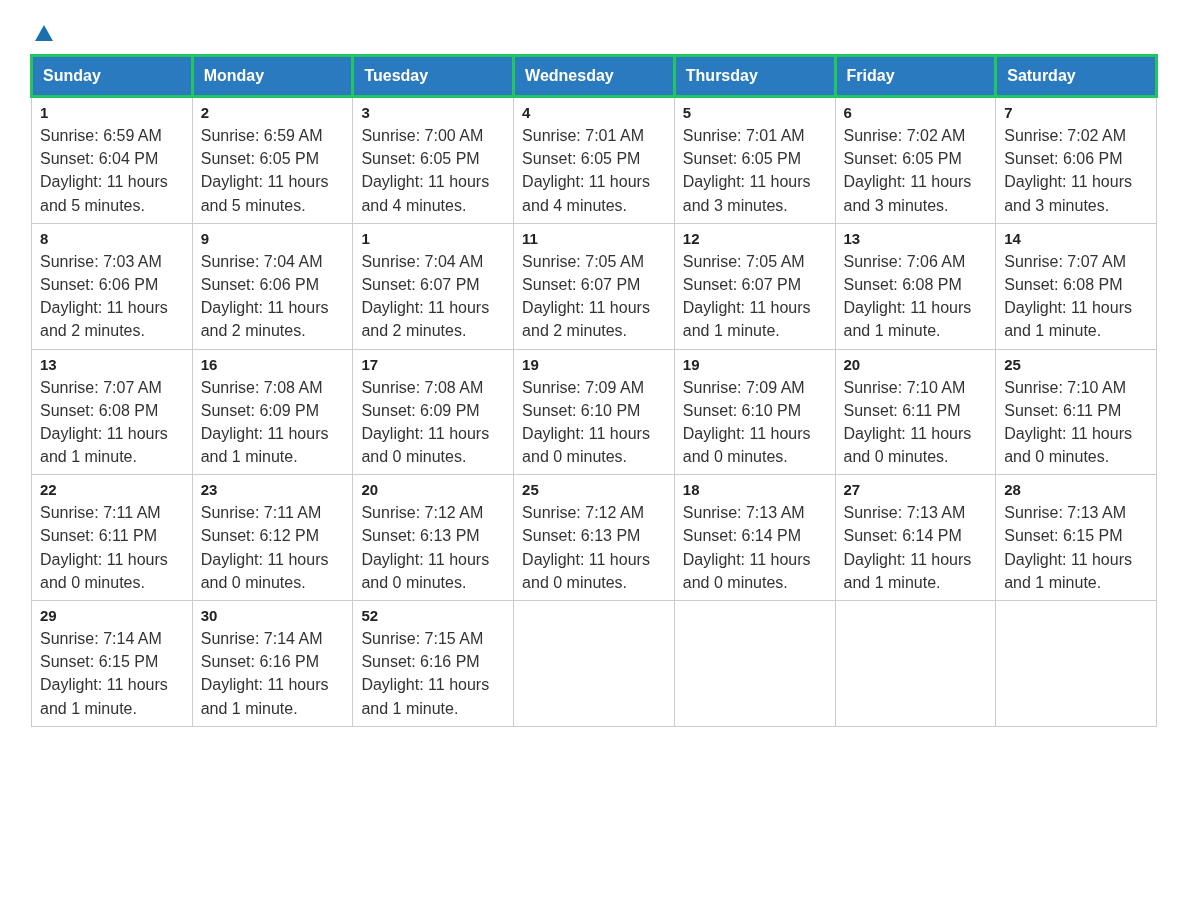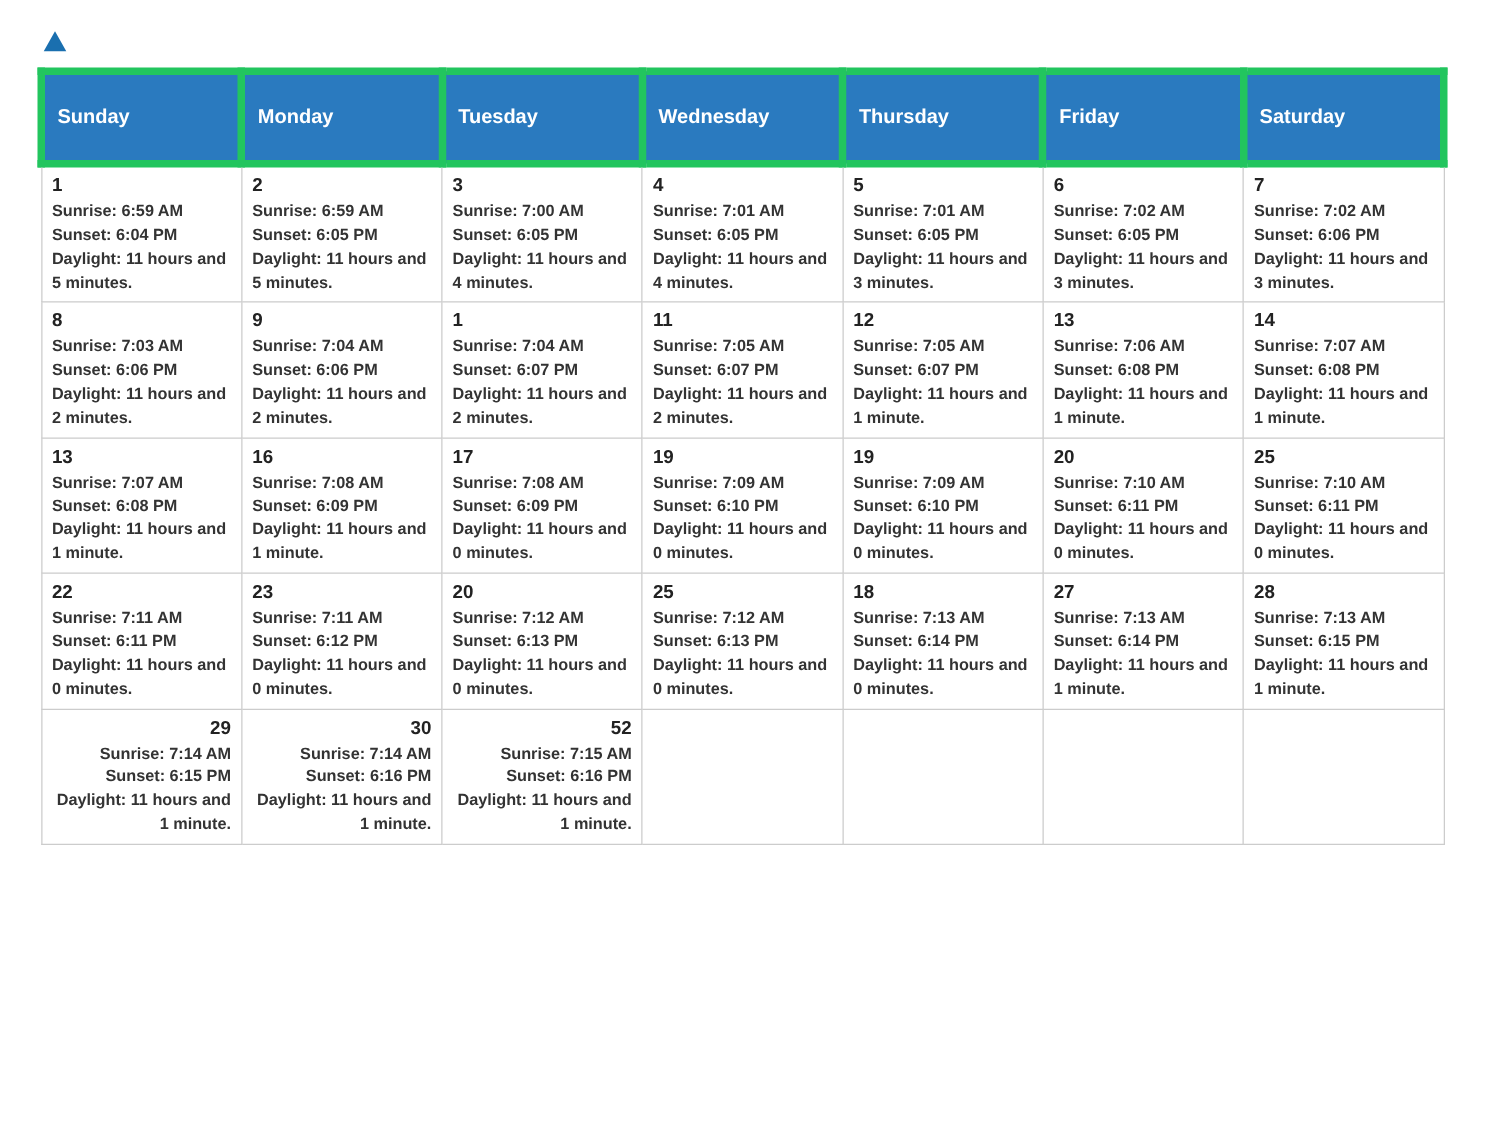--- a/index.html
+++ b/index.html
@@ -33,50 +33,48 @@
     .calendar {
       width: 100%;
       border-collapse: collapse;
       border: 1px solid #bbb;
     }
     .calendar th {
       background-color: #2a7abf;
       color: #fff;
       font-size: 16px;
       font-weight: bold;
-      padding: 25px 10px;
+      padding: 10px 10px;
       text-align: left;
-      border: 6px solid #22c55e;
+      border: 3px solid #22c55e;
     }
     .calendar td {
       border: 1px solid #ccc;
       vertical-align: top;
       padding: 6px 8px;
       width: 14.28%;
       min-height: 110px;
       font-size: 13px;
       color: #333;
       background: #fff;
     }
     .day-number {
       font-size: 15px;
       font-weight: bold;
       color: #222;
       display: block;
       margin-bottom: 3px;
     }
     .day-info {
-      font-size: 13px;
+      font-size: 16px;
       line-height: 1.45;
       color: #333;
-      font-weight: bold;
     }
     .calendar tr:last-child td {
       border-bottom: 1px solid #ccc;
-      text-align: right;
     }
     .empty-cell {
       background: #fff;
     }
     
     .logo-wrap {
       display: flex;
       flex-direction: column;
       align-items: flex-start;
     }

